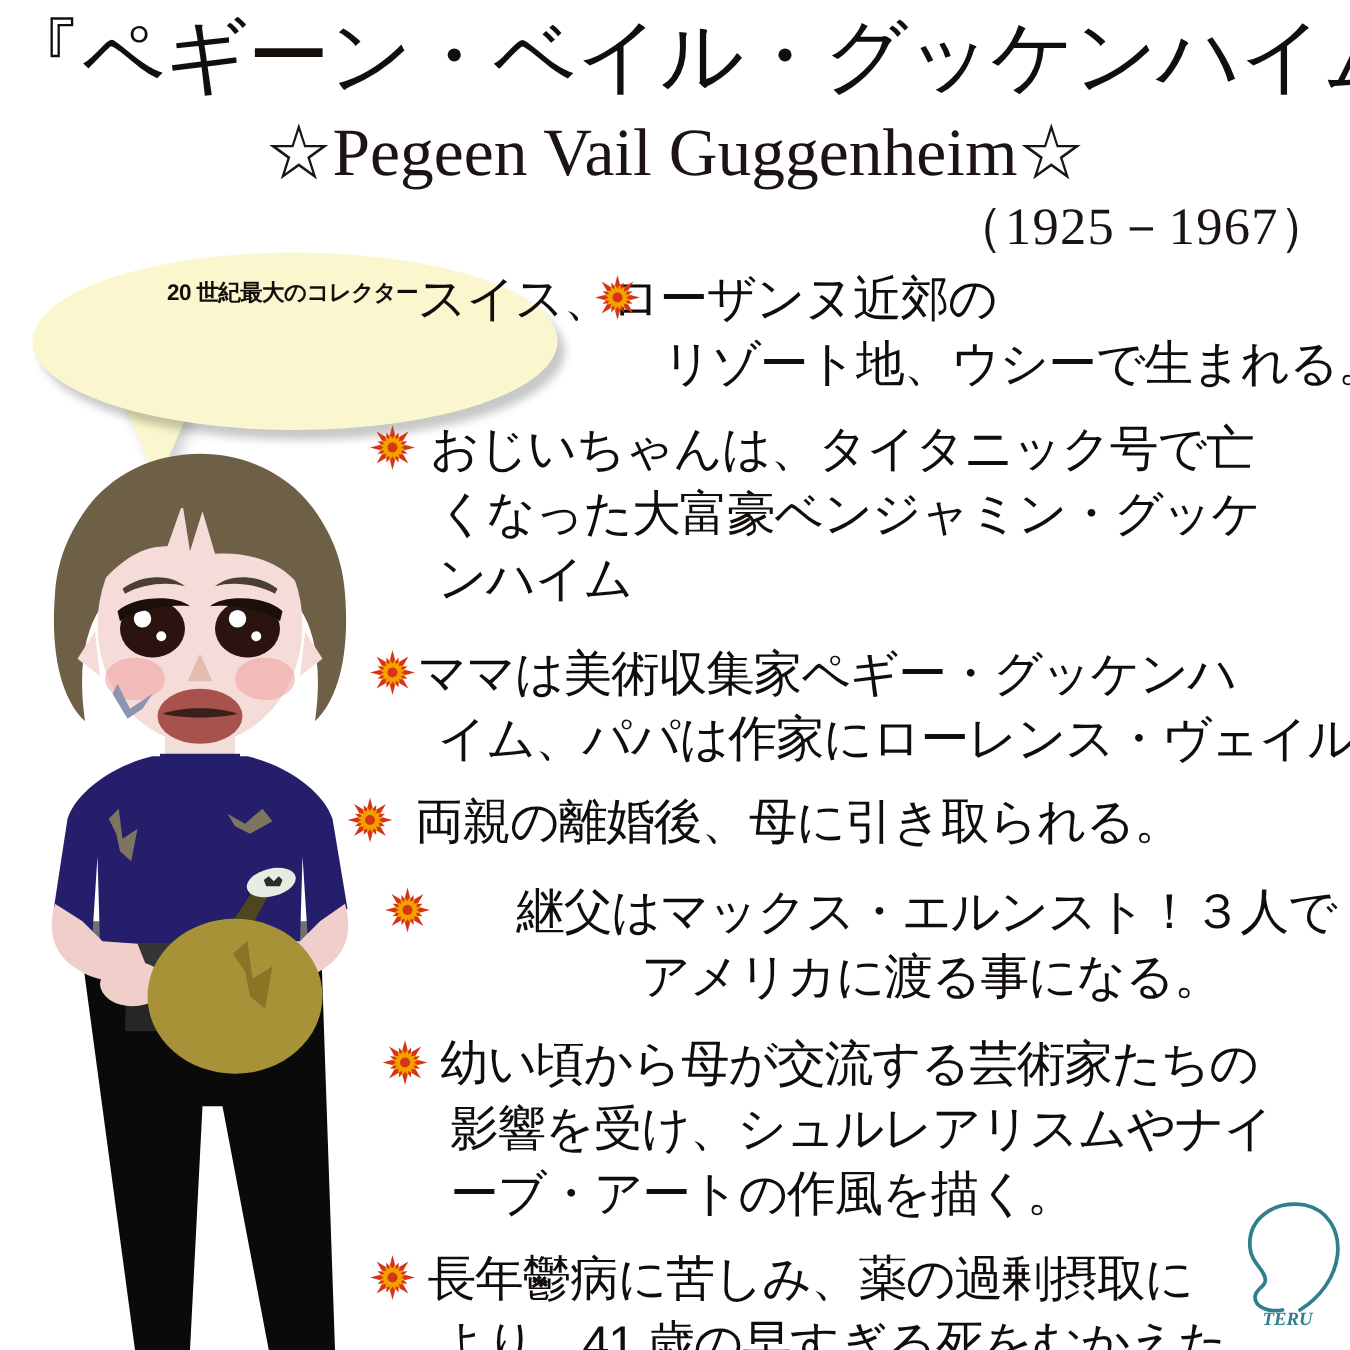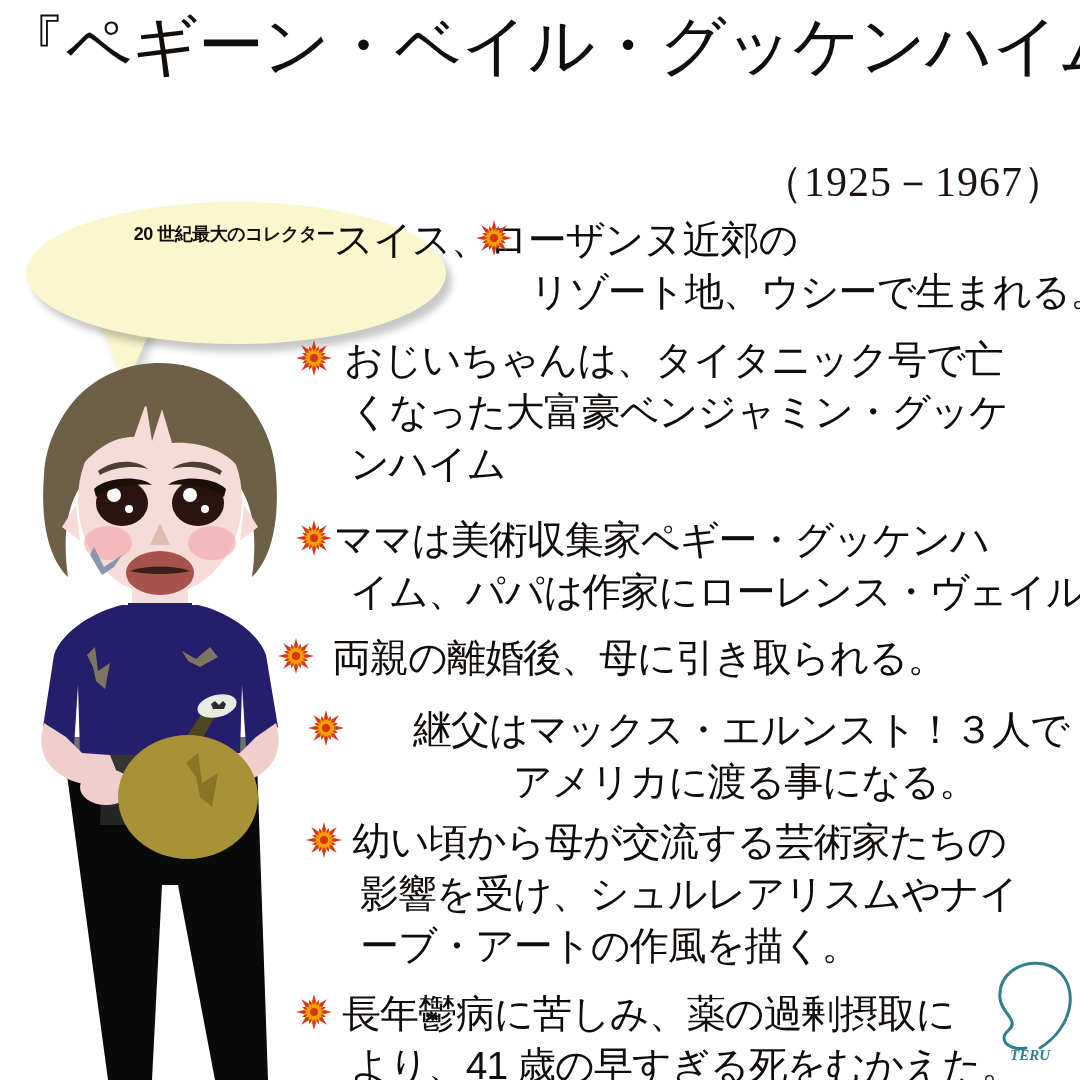--- a/index.html
+++ b/index.html
@@ -133,21 +133,21 @@
   #row-0 { margin-left: 198px; }
   #row-0 .bullet-text { margin-left: 56px; text-indent: -196px; width: 610px; }
   #row-1 { margin-left: 18px; margin-top: 24px; }
   #row-1 .bullet-text { margin-left: 56px; text-indent: -16px; width: 790px; }
   #row-2 { margin-left: 18px; margin-top: 16px; }
   #row-2 .bullet-text { margin-left: 56px; text-indent: -6px; width: 790px; }
   #row-3 { margin-left: 0px; margin-top: 14px; }
   #row-3 .bullet-text { margin-left: 56px; width: 760px; }
   #row-4 { margin-left: 28px; margin-top: 20px; text-align: center; }
   #row-4 .bullet-text { margin-left: 56px; text-indent: -8px; width: 770px; }
-  #row-5 { margin-left: 28px; margin-top: 8px; }
+  #row-5 { margin-left: 28px; margin-top: 18px; }
   #row-5 .bullet-text { margin-left: 56px; text-indent: -8px; width: 770px; }
   #row-6 { margin-left: 18px; margin-top: 16px; }
   #row-6 .bullet-text { margin-left: 56px; text-indent: -8px; width: 760px; }
 
   
   .character {
     position: absolute;
     left: 10px;
     top: 355px;
     width: 300px;
@@ -164,20 +164,21 @@
     height: 108px;
     text-align: right;
   }
 </style>
 </head>
 <body>
 
 <div id="poster">
 
   <div class="title-jp">『ペギーン・ベイル・グッケンハイム』</div>
+  <div class="title-en">☆Pegeen Vail Guggenheim☆</div>
   <div class="title-dates">（1925－1967）</div>
 
   <div class="bubble-wrap">
     <div class="bubble-tail"></div>
     <div class="bubble"></div>
     <div class="bubble-text">
       <div>20 世紀最大のコレクター</div>
     </div>
   </div>
 

